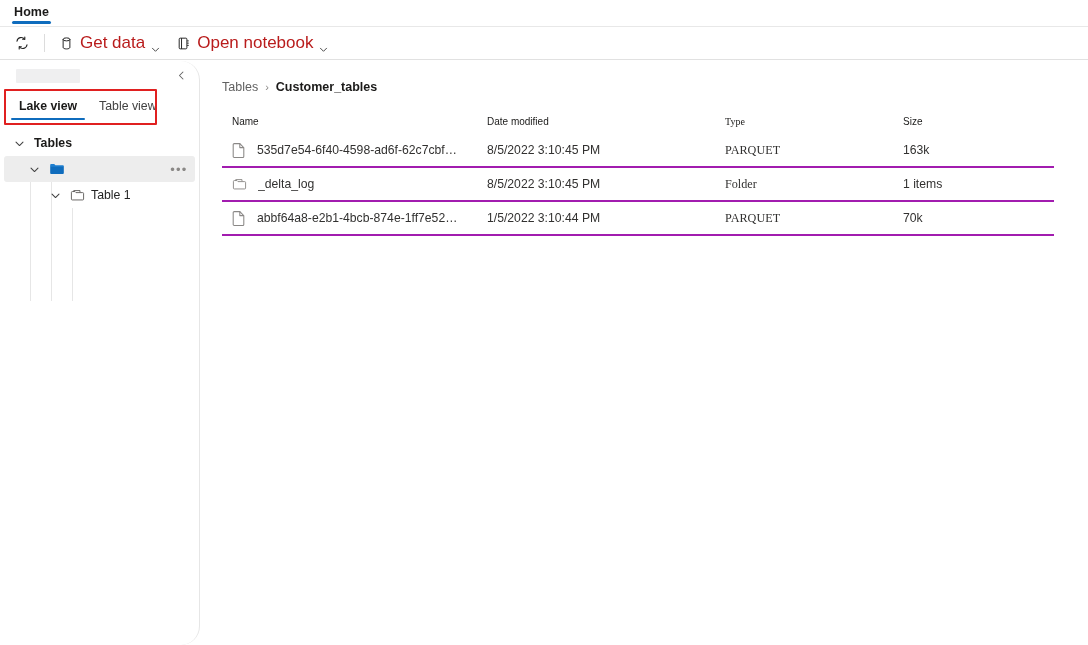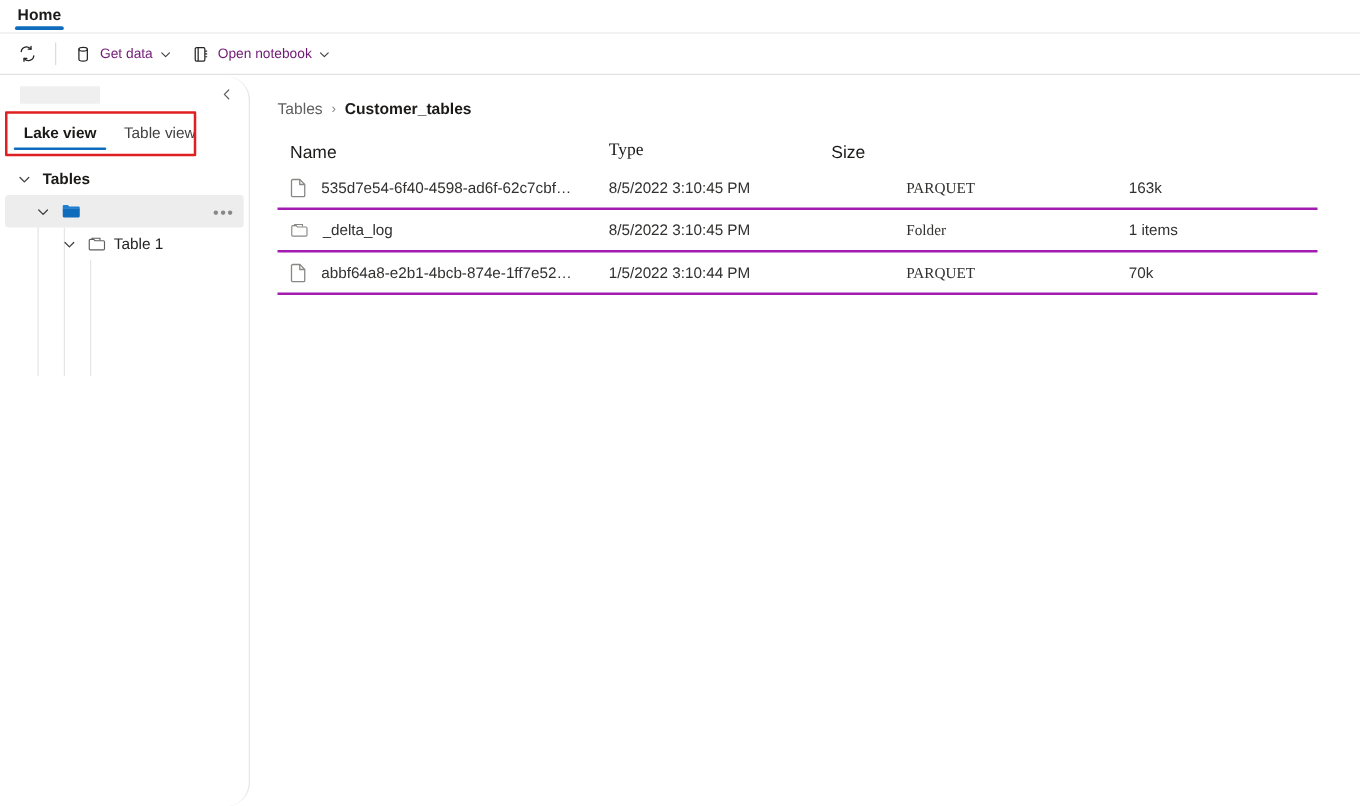--- a/index.html
+++ b/index.html
@@ -53,22 +53,22 @@
     display: flex; align-items: center;
     padding-left: 8px;
   }
   .cmd-btn {
     height: 26px;
     display: flex; align-items: center;
     gap: 6px;
     padding: 0 8px;
     border-radius: 3px;
     cursor: pointer;
-    font-size: 11px;
-    color: #701a75;
+    font-size: 17px;
+    color: #b91c1c;
     white-space: nowrap;
   }
   .cmd-sep {
     width: 1px; height: 18px;
     background: #dcdcdc;
     margin: 0 6px 0 8px;
   }
   .ico { display: inline-flex; align-items: center; justify-content: center; flex: 0 0 auto; }
   .caret { display: inline-block; width: 9px; height: 9px; }
 
@@ -185,21 +185,21 @@
   .bc-item.current { color: #1b1a19; font-weight: 700; cursor: default; }
   .bc-sep { color: #8a8886; font-size: 11px; }
 
   .filelist {
     margin: 14px 0 0 21px;
     width: 832px;
   }
   .fl-head {
     display: flex; align-items: center;
     height: 26px;
-    font-size: 14px;
+    font-size: 10px;
     color: #1b1a19;
     font-weight: 400;
   }
   .fl-row {
     display: flex; align-items: center;
     height: 34px;
     border-bottom: 2px solid #a21caf;
     font-size: 12.2px;
     color: #323130;
     cursor: pointer;
@@ -354,20 +354,21 @@
     <div class="breadcrumb">
       <span class="bc-item">Tables</span>
       <span class="bc-sep">›</span>
       <span class="bc-item current">Customer_tables</span>
     </div>
 
     <div class="filelist">
 
       <div class="fl-head">
         <div class="c-name">Name</div>
+        <div class="c-date">Date modified</div>
         <div class="c-type">Type</div>
         <div class="c-size">Size</div>
       </div>
 
       <div class="fl-row">
         <div class="c-name">
           <span class="ico">
             <svg width="14" height="16" viewBox="0 0 14 16" fill="none">
               <path d="M2.2 1.6h5.6l4 4v8.8a1 1 0 0 1-1 1H2.2a1 1 0 0 1-1-1V2.6a1 1 0 0 1 1-1Z" stroke="#8a8886" stroke-width="1.05" fill="#fff"></path>
               <path d="M7.8 1.6v4h4" stroke="#8a8886" stroke-width="1.05" stroke-linejoin="round" fill="none"></path>

